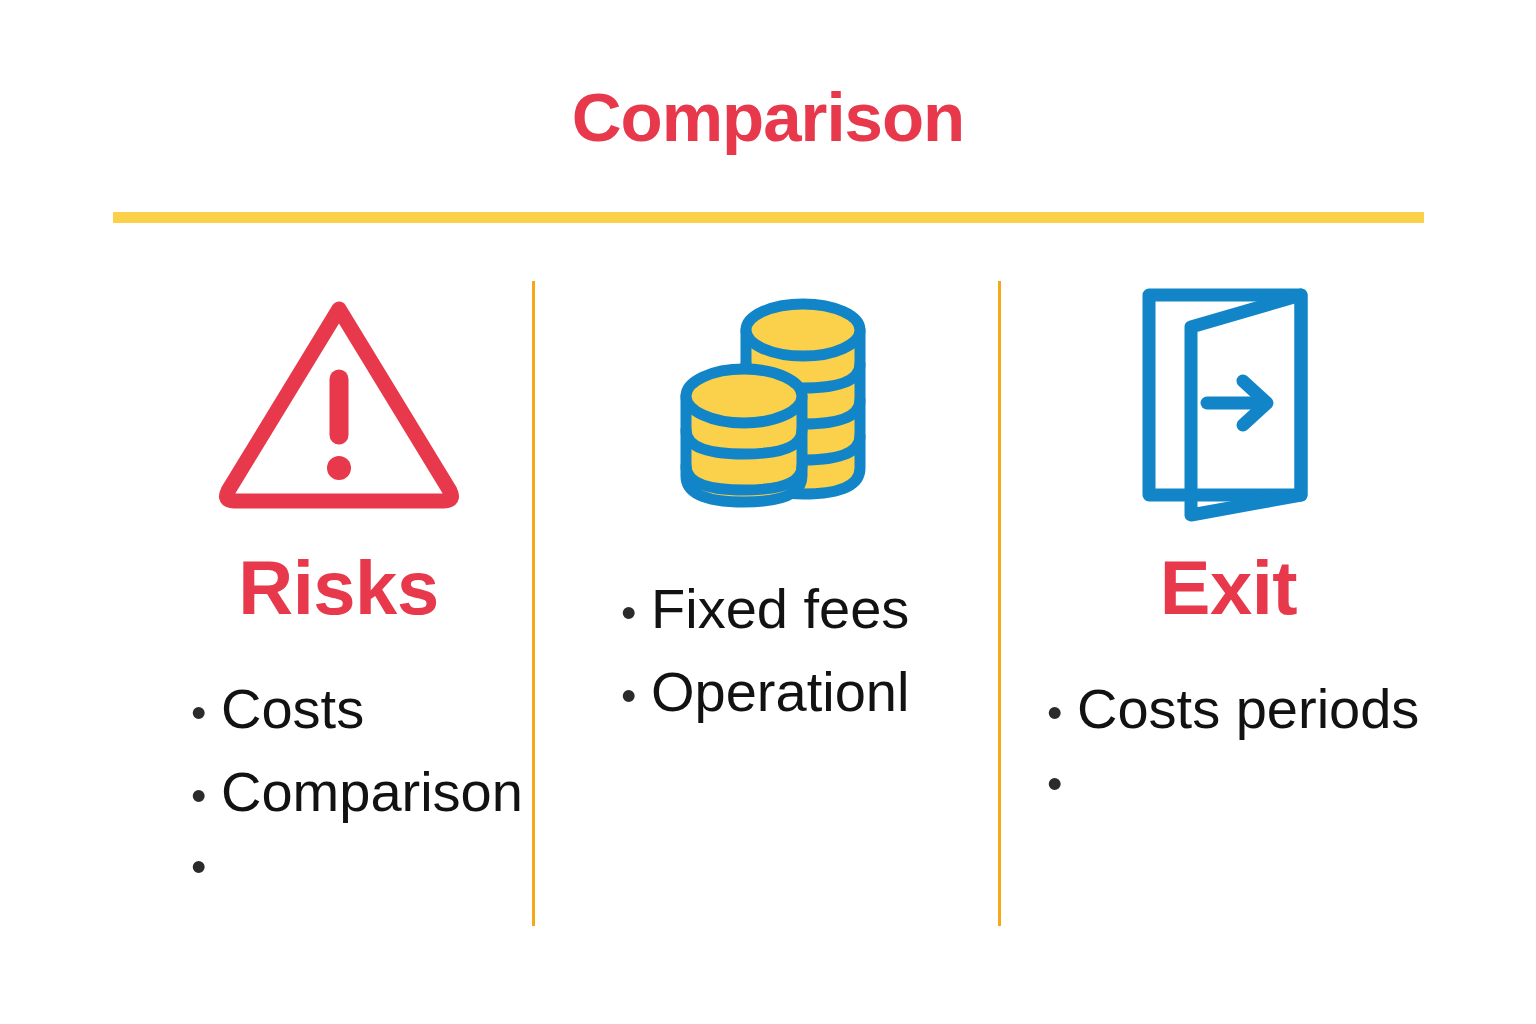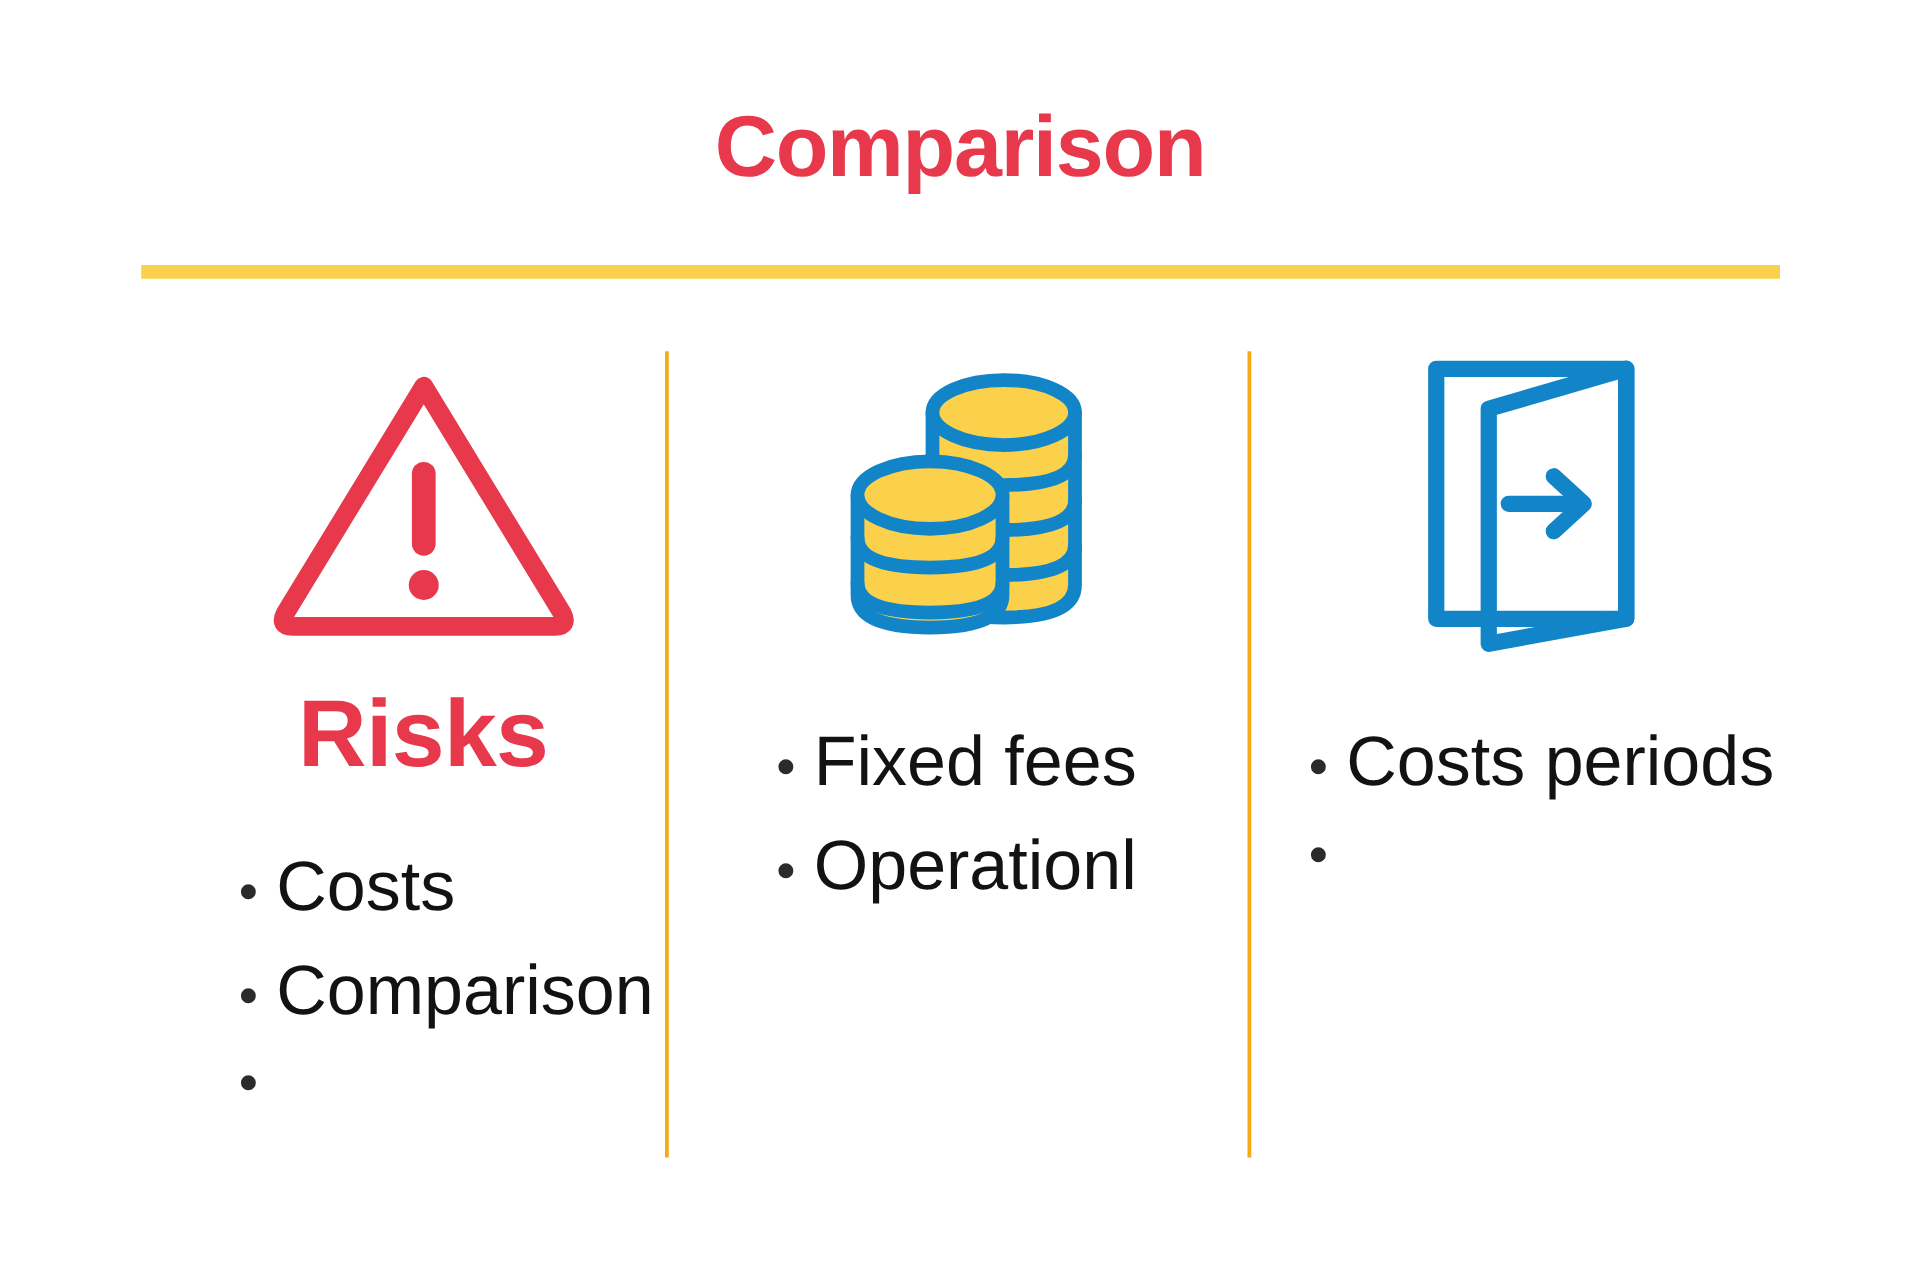--- a/index.html
+++ b/index.html
@@ -202,20 +202,21 @@
 
             <path d="M20 12 L172 12 L172 212 L20 212 Z"></path>
 
             <path d="M62 44 L172 12 L172 212 L62 232 Z"></path>
 
             <path d="M78 120 L134 120"></path>
             <path d="M114 98 L138 120 L114 142"></path>
           </g>
         </svg>
       </div>
+      <div class="col-heading">Exit</div>
       <ul class="bullet-list">
         <li class="bullet-item">
           <span class="bullet-dot">•</span>
           <span class="bullet-text">Costs periods</span>
         </li>
         <li class="bullet-item">
           <span class="bullet-dot">•</span>
         </li>
       </ul>
     </div>

